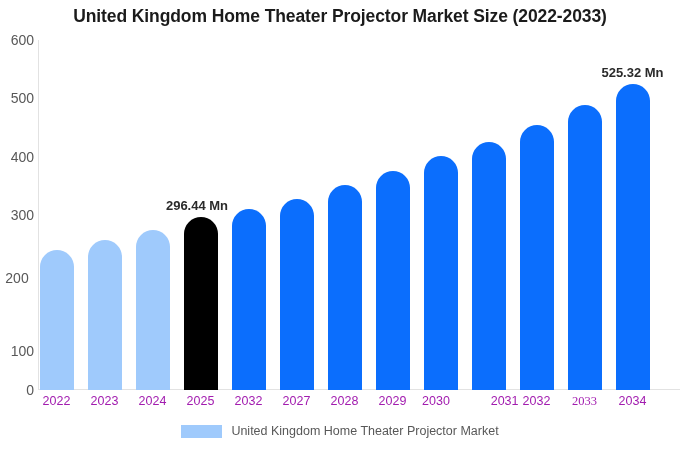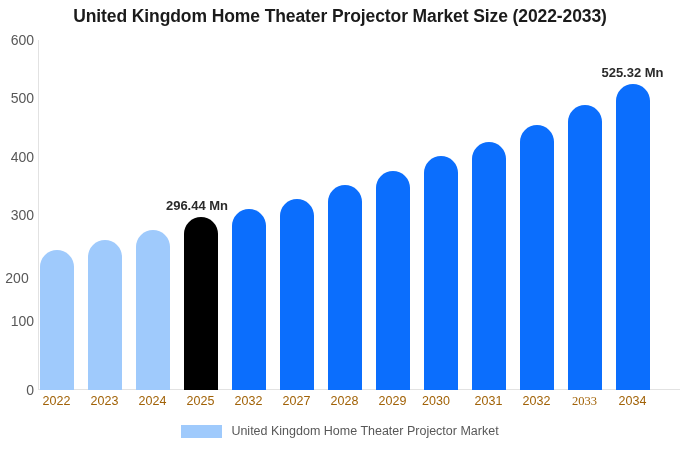--- a/index.html
+++ b/index.html
@@ -93,21 +93,21 @@
     transform: translateX(-50%);
   }
 
   
   .xtick {
     position: absolute;
     top: 394px;
     width: 60px;
     text-align: center;
     font-size: 12.5px;
-    color: #a16207;
+    color: #a21caf;
     transform: translateX(-50%);
     white-space: nowrap;
   }
 
   
   #legend {
     position: absolute;
     left: 0;
     top: 424px;
     width: 680px;
@@ -149,38 +149,38 @@
         <div class="bar" style="left: 385.5px; height: 234.092px;"></div>
         <div class="bar" style="left: 433.5px; height: 248.267px;"></div>
         <div class="bar" style="left: 481.5px; height: 265.475px;"></div>
         <div class="bar" style="left: 529.5px; height: 284.9px;"></div>
         <div class="bar" style="left: 577.5px; height: 306.437px;"></div>
       </div>
   </div>
 
   <div id="yticks-layer">
       <div class="ytick" style="top: 390px;">0</div>
-      <div class="ytick" style="top: 321px;">100</div>
+      <div class="ytick" style="top: 351px;">100</div>
       <div class="ytick" style="top: 278px; text-align: center;">200</div>
       <div class="ytick" style="top: 215px;">300</div>
       <div class="ytick" style="top: 156.667px;">400</div>
       <div class="ytick" style="top: 98.3333px;">500</div>
       <div class="ytick" style="top: 40px;">600</div>
     </div>
   <div id="xticks-layer">
       <div class="xtick" style="left: 56.5px;">2022</div>
       <div class="xtick" style="left: 104.5px;">2023</div>
       <div class="xtick" style="left: 152.5px;">2024</div>
       <div class="xtick" style="left: 200.5px;">2025</div>
       <div class="xtick" style="left: 248.5px;">2032</div>
       <div class="xtick" style="left: 296.5px;">2027</div>
       <div class="xtick" style="left: 344.5px;">2028</div>
       <div class="xtick" style="left: 392.5px;">2029</div>
       <div class="xtick" style="left: 436px;">2030</div>
-      <div class="xtick" style="left: 488.5px;">2031</div>
+      <div class="xtick" style="left: 488.5px; text-align: right;">2031</div>
       <div class="xtick" style="left: 536.5px;">2032</div>
       <div class="xtick" style="left: 584.5px; font-family: Liberation Serif, serif;">2033</div>
       <div class="xtick" style="left: 632.5px;">2034</div>
     </div>
   <div id="labels-layer">
       <div class="bar-label" style="left: 197px; top: 198.077px;">296.44 Mn</div>
       <div class="bar-label" style="left: 632.5px; top: 64.5633px;">525.32 Mn</div>
     </div>
 
   <div id="legend">

